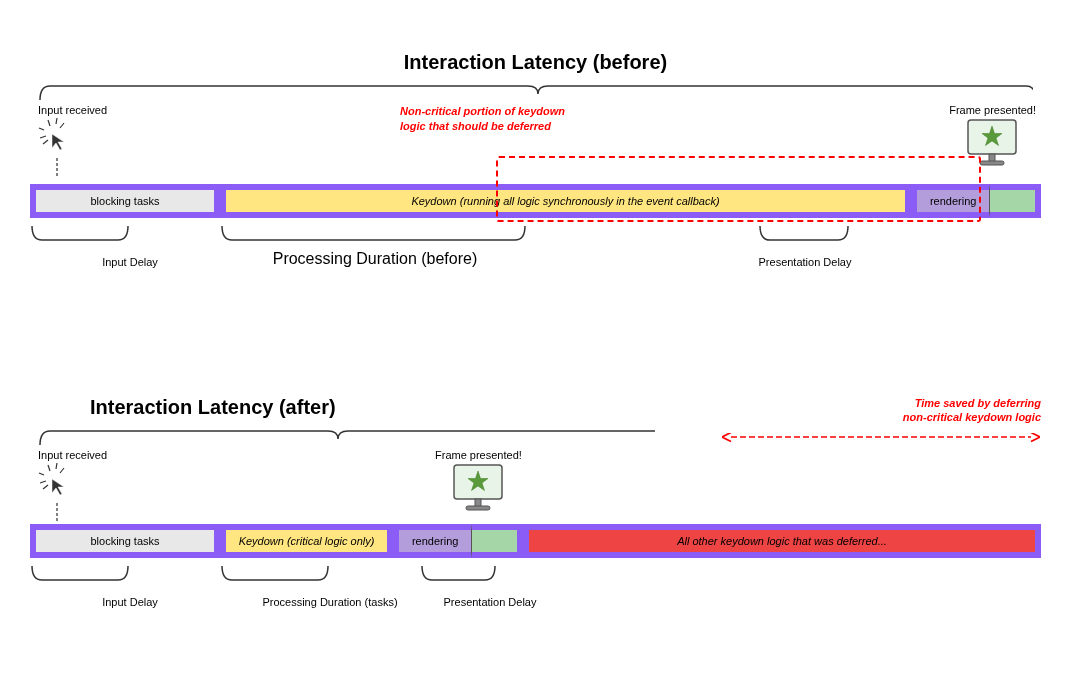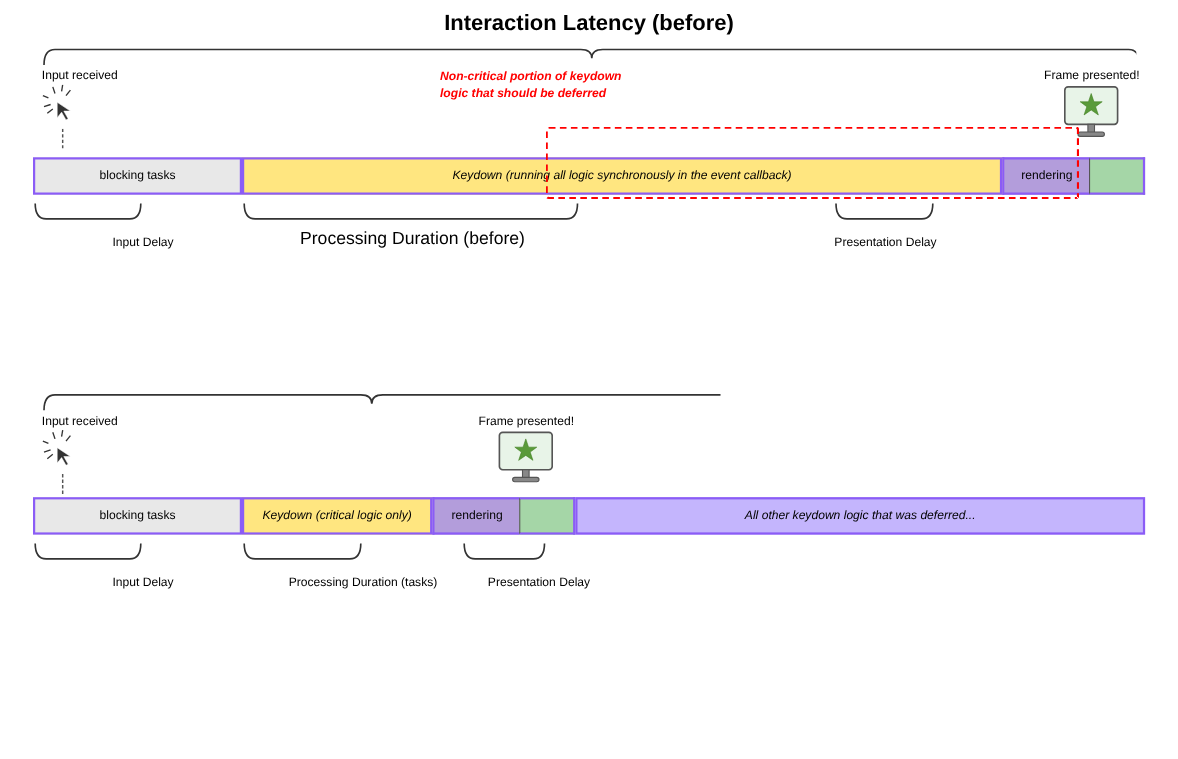--- a/index.html
+++ b/index.html
@@ -25,29 +25,30 @@
       top: 10px;
       left: 30px;
       right: 30px;
     }
 
     .title {
       text-align: center;
       font-size: 20px;
       font-weight: bold;
       margin-bottom: 8px;
+      margin-top: 41px;
     }
 
     .bar {
       height: 34px;
       display: flex;
       align-items: center;
       justify-content: center;
       font-size: 11px;
-      border: 2px solid #8b5cf6;
+      border: 6px solid #8b5cf6;
       white-space: nowrap;
       overflow: hidden;
       padding: 0 4px;
     }
 
     .bar-blocking {
       background: #e8e8e8;
       width: 190px;
       flex-shrink: 0;
     }
@@ -60,21 +61,21 @@
 
     
     .bottom-diagram {
       position: absolute;
       top: 355px;
       left: 30px;
       right: 30px;
     }
 
     .deferred-bar {
-      background: #c4b5fd;
+      background: #ef4444;
       font-style: italic;
       font-size: 11px;
     }
   </style>
 </head>
 <body>
 
 <div class="diagram-container">
 
   <div class="top-diagram">
@@ -167,20 +168,42 @@
       
       <div style="position:absolute; left:200px; bottom:0; font-size:16px; text-align:center; width:290px;">Processing Duration (before)</div>
       
       <div style="position:absolute; left:695px; bottom:0; font-size:11px; text-align:center; width:160px;">Presentation Delay</div>
     </div>
 
   </div>
 
   <div class="bottom-diagram">
 
+    <div style="position:relative; margin-bottom:6px;">
+      <div class="title" style="text-align:left; padding-left:60px;">Interaction Latency (after)</div>
+
+      <div style="position:absolute; right:0; top:0; text-align:right;">
+        <div style="font-size:11px; color:red; font-weight:bold; font-style:italic; line-height:1.3;">
+          <span style="white-space:pre-line;">Time saved by deferring
+non-critical keydown logic</span>
+        </div>
+
+        <svg width="320" height="20" style="display:block; margin-top:2px;">
+          <defs>
+            <marker id="arrowLeft" markerWidth="8" markerHeight="8" refX="6" refY="3" orient="auto">
+              <path d="M6,0 L0,3 L6,6" fill="none" stroke="red" stroke-width="1.2"></path>
+            </marker>
+            <marker id="arrowRight" markerWidth="8" markerHeight="8" refX="2" refY="3" orient="auto">
+              <path d="M2,0 L8,3 L2,6" fill="none" stroke="red" stroke-width="1.2"></path>
+            </marker>
+          </defs>
+          <line x1="10" y1="10" x2="310" y2="10" stroke="red" stroke-width="1.5" stroke-dasharray="6,3" marker-start="url(#arrowLeft)" marker-end="url(#arrowRight)"></line>
+        </svg>
+      </div>
+    </div>
 
     <div style="position:relative; height:22px; margin:0 8px 0 8px;">
       <svg width="62%" height="22">
         <path d="M 2,18 Q 2,4 12,4 L 290,4 Q 300,4 300,12 Q 300,4 310,4 L 618,4 Q 628,4 628,18" fill="none" stroke="#333" stroke-width="1.5"></path>
       </svg>
     </div>
 
     <div style="position:relative; height:75px;">
       <div style="position:absolute; left:8px; top:0;">
         <div style="font-size:11px;">Input received</div>

